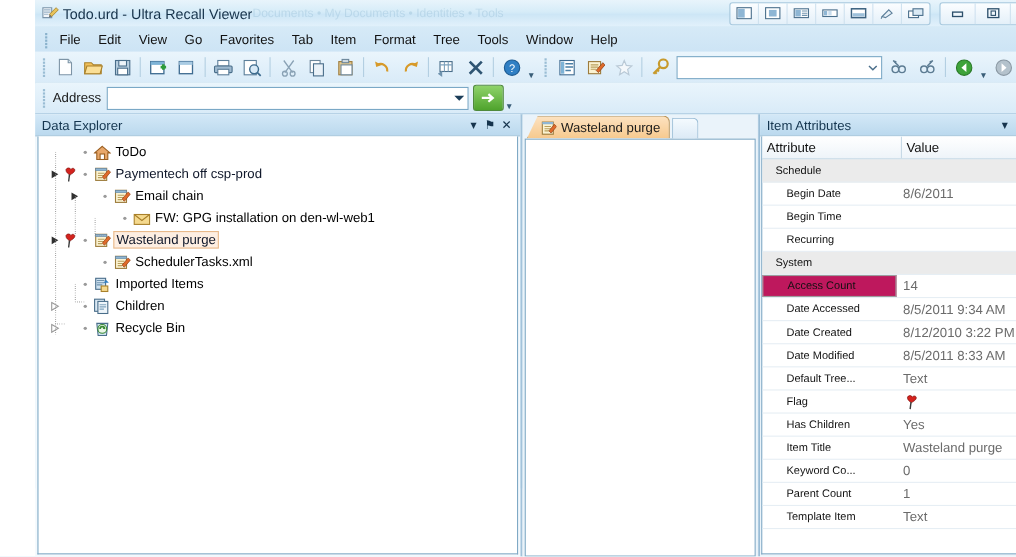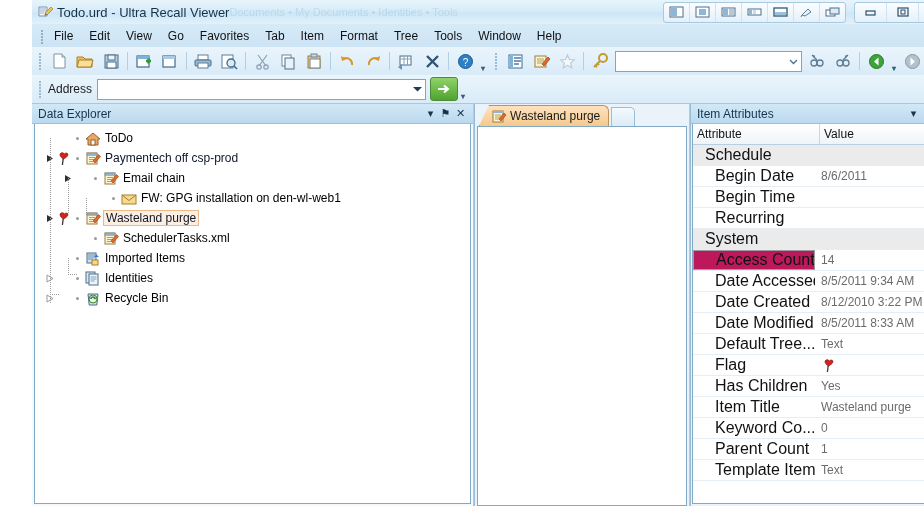--- a/index.html
+++ b/index.html
@@ -163,21 +163,21 @@
     flex:1;background:#fff;border:1px solid #7fa9c5;border-top:none;
     margin:0 1px 2px 1px;overflow:hidden;
   }
   .ahead{height:20px;display:flex;background:linear-gradient(to bottom,#ffffff,#eef4f9);
     border-bottom:1px solid #b8cfe0;}
   .ahead div{font-size:12px;color:#111;display:flex;align-items:center;padding-left:4px;}
   .ac1{width:122px;border-right:1px solid #c7d9e6;}
   .ac2{flex:1;}
   .arow{height:20px;display:flex;border-bottom:1px solid #e6eef4;align-items:center;}
   .arow.group{background:#ebebeb;}
-  .aname{width:122px;font-size:16px;color:#111;padding-left:22px;
+  .aname{width:122px;font-size:10px;color:#111;padding-left:22px;
     display:flex;align-items:center;height:100%;box-sizing:border-box;
     overflow:hidden;white-space:nowrap;}
   .arow.group .aname{padding-left:12px;}
   .aname.sel{background:#be185d;border:1px solid #9d9d9d;box-sizing:border-box;}
   .aval{flex:1;font-size:12px;color:#6b6b6b;padding-left:6px;display:flex;align-items:center;
     height:100%;white-space:nowrap;overflow:hidden;}
 
   
   .split{position:absolute;top:104px;width:2px;height:402px;
     background:linear-gradient(to right,#b9d3e6,#8fb4d0);}
@@ -683,21 +683,21 @@
             <div class="tw dot">
               <i></i>
             </div>
             <div class="ico">
               <svg width="16" height="15">
                 <rect x="1" y="1" width="9" height="11" fill="#dbe9f4" stroke="#4a6e8a"></rect>
                 <rect x="4" y="3" width="9" height="11" fill="#eef5fa" stroke="#4a6e8a"></rect>
                 <path d="M5.5 6h6M5.5 8h6M5.5 10h4" stroke="#7fa3bd"></path>
               </svg>
             </div>
-            <div class="tlabel">Identities</div>
+            <div class="tlabel">Children</div>
           </div>
           <div class="trow">
             <div style="width: 10px; flex: 0 0 auto; height: 20px;"></div>
             <div class="tw exp">
               <svg width="9" height="9">
                 <path d="M1 1 L1 8 L7 4.5 Z" fill="none" stroke="#9a9a9a"></path>
               </svg>
             </div>
             <div class="tw" style="width: 16px;"></div>
             <div class="tw dot">

